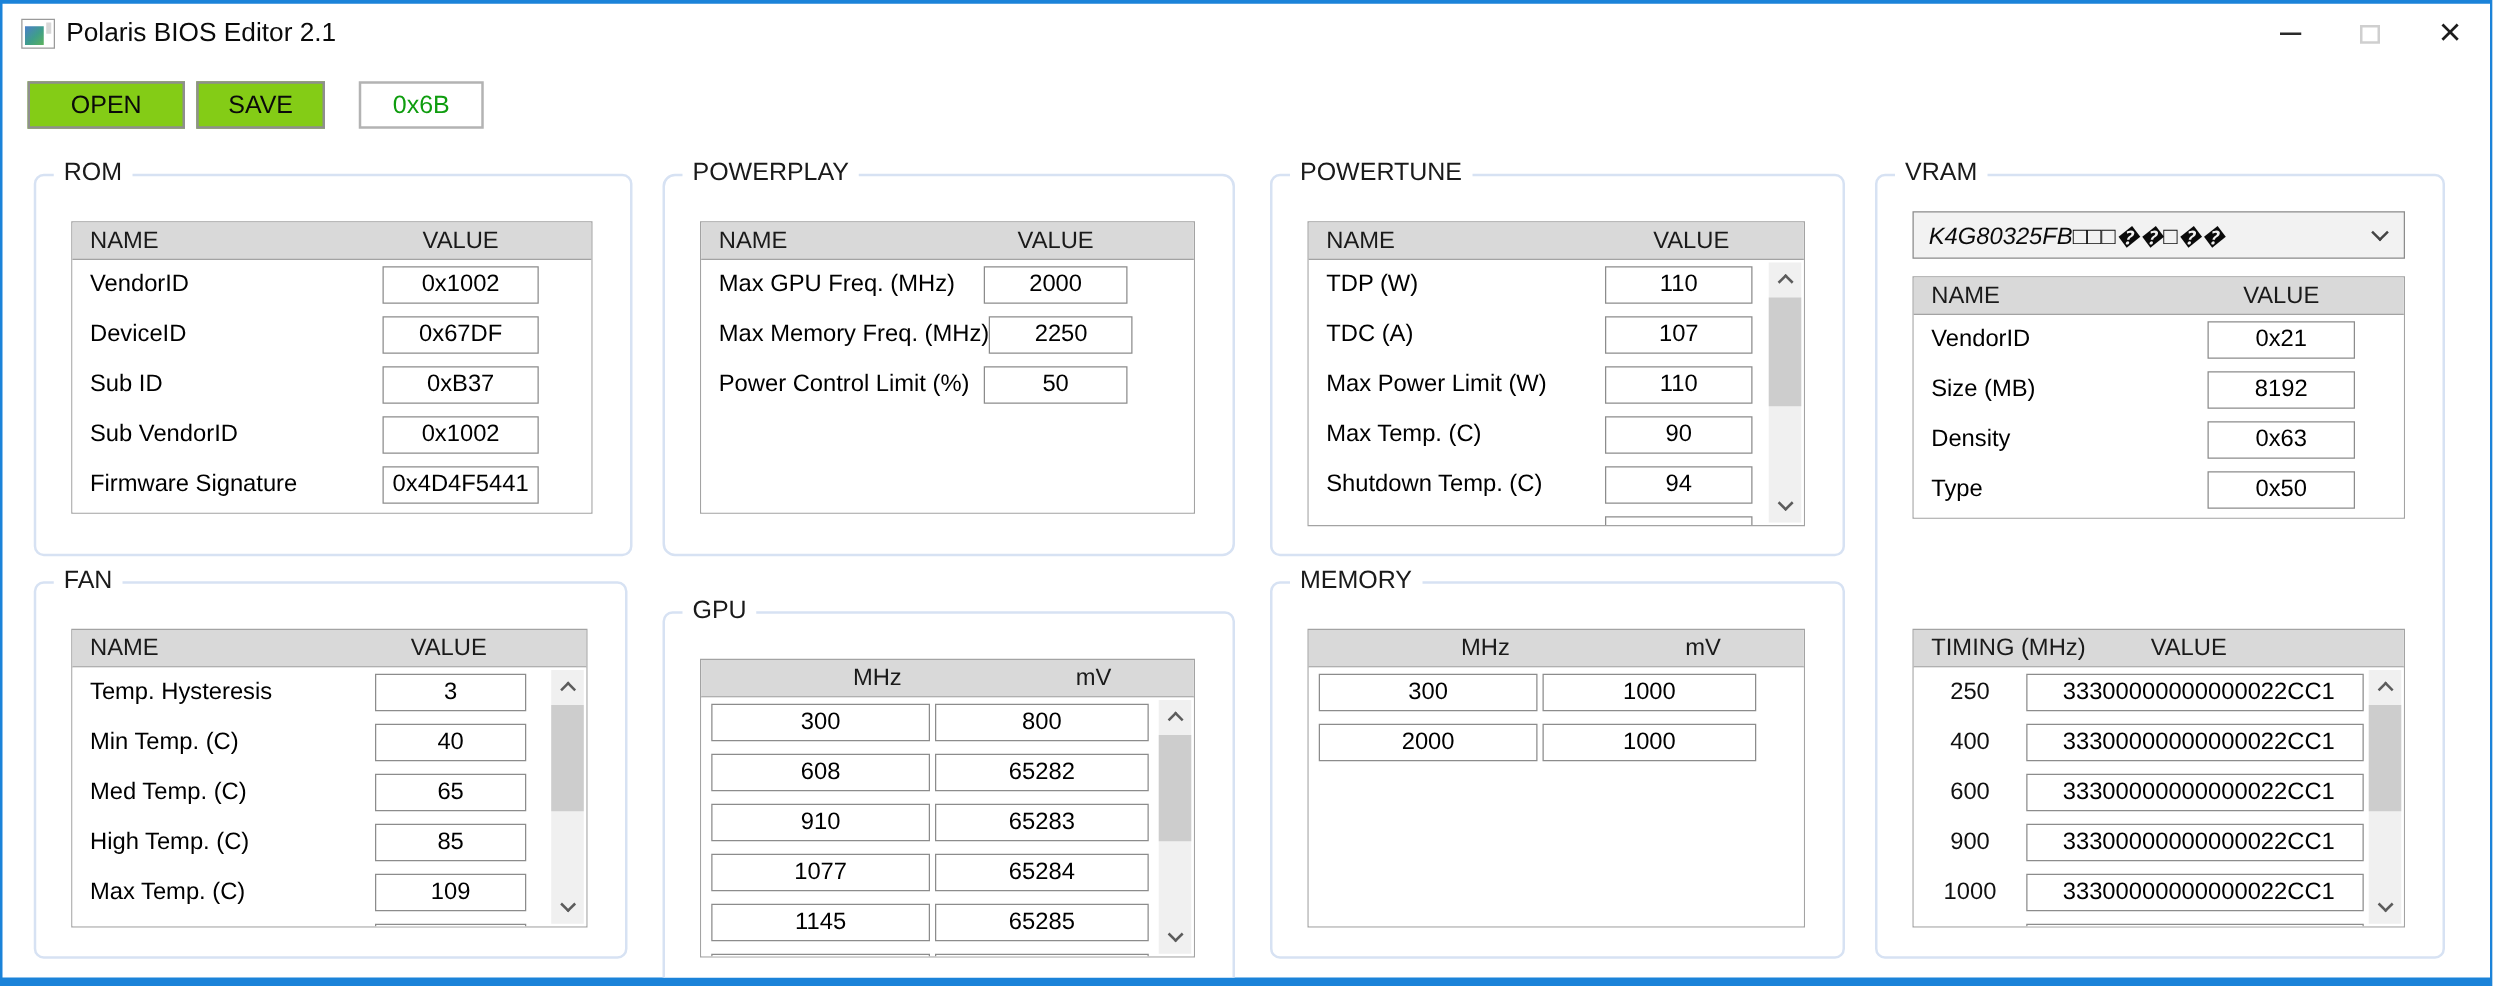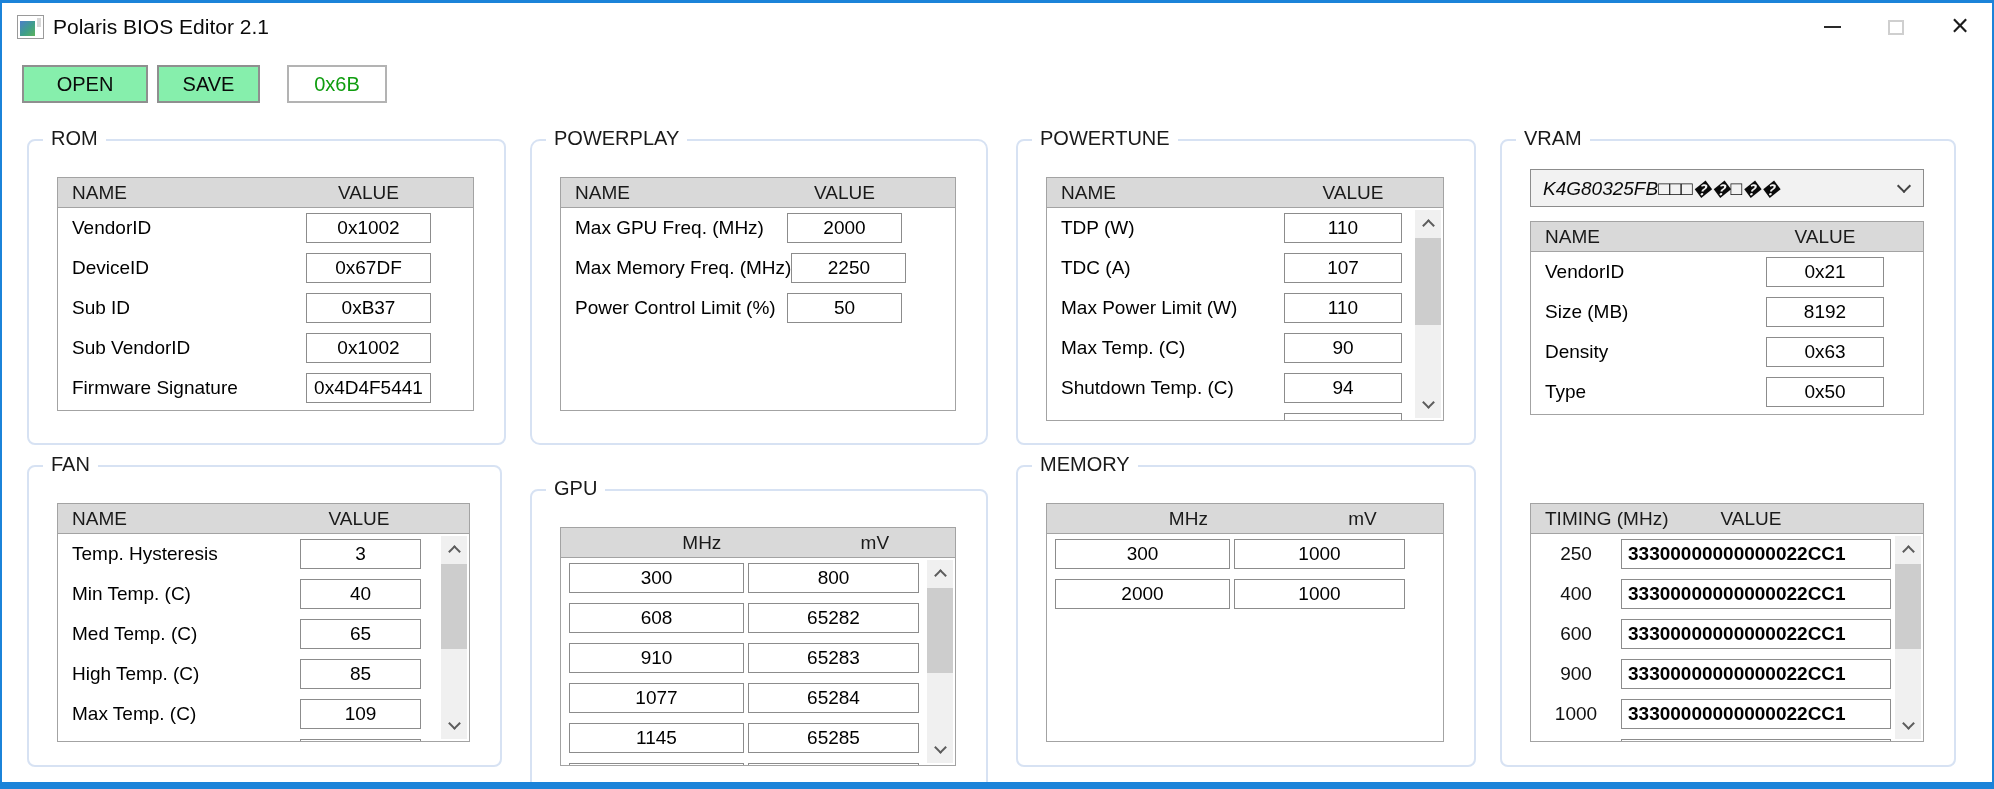--- a/index.html
+++ b/index.html
@@ -25,21 +25,21 @@
   .app-icon::after { content:""; position:absolute; right:2px; top:2px; width:4px; height:9px; background:#d8d8d8; }
   .title-text { font-size: 21px; color: #0a0a0a; }
   .win-controls { margin-left: auto; display: flex; height: 100%; }
   .win-btn { width: 64px; height: 100%; display: flex; align-items: center; justify-content: center; cursor: default; }
   .glyph-min { width: 17px; height: 2px; background: #2a2a2a; }
   .glyph-max { width: 16px; height: 15px; border: 2px solid #cfcfcf; }
   .glyph-close { font-size: 31px; line-height: 1; color: #1c1c1c; font-weight: 300; margin-top:-4px; }
 
   
   .toolbar { display: flex; align-items: center; margin: 14px 0 0 20px; height: 38px; }
-  .btn { height: 38px; background: #86efac; border: 2px solid #8f8f8f; display:flex; align-items:center; justify-content:center;
+  .btn { height: 38px; background: #84cc16; border: 2px solid #8f8f8f; display:flex; align-items:center; justify-content:center;
          font-size: 20px; color:#0a0a0a; cursor: default; }
   .btn-open { width: 126px; }
   .btn-save { width: 103px; margin-left: 9px; }
   .checksum-box { width: 100px; height: 38px; margin-left: 27px; background:#fff; border: 2px solid #b3b3b3;
          display:flex; align-items:center; justify-content:center; font-size: 20px; color: #0f9d0f; }
 
   
   .group { position: absolute; border: 2px solid #d7e2f3; border-radius: 8px; background:#fff; }
   .group-label { position: absolute; top: -14px; left: 14px; background: #fff; padding: 0 8px; font-size: 20px; color:#1a1a1a; }
   #grp-rom       { left: 25px;   top: 136px; width: 479px; height: 306px; }
@@ -84,21 +84,21 @@
   .tbl-gpu, .tbl-mem { top: 36px; } .tbl-gpu .tbl-body, .tbl-mem .tbl-body { height: 207px; }
   .pair-row { display: flex; align-items: center; height: 40px; padding-left: 8px; }
   .pair-row .cell-a { width: 175px; }
   .pair-row .cell-b { width: 171px; margin-left: 4px; }
   .head-a { width: 190px; text-align: center; margin-left: 48px; }
   .head-b { width: 164px; text-align: center; }
 
   .tbl-timing { top: 362px; } .tbl-timing .tbl-body { height: 207px; }
   .t-row { display: flex; align-items: center; height: 40px; font-size: 19px; }
   .t-num { width: 90px; text-align: center; }
-  .t-row input { width: 270px; text-align: left; padding-left: 6px; white-space: nowrap; overflow: hidden; font-weight: bold; }
+  .t-row input { width: 270px; text-align: center; padding-left: 6px; white-space: nowrap; overflow: hidden; }
   .head-tnum { width: 150px; padding-left: 14px; }
   .head-tval { width: 140px; text-align: center; }
 
   
   .combo { position: absolute; left: 28px; right: 30px; top: 28px; height: 38px; border: 1px solid #8c8c8c;
            background: #f2f2f2; display: flex; align-items: center; padding: 0 14px 0 12px; font-size: 19px; color:#0a0a0a;font-style:italic; }
   .combo-text { flex: 1; white-space: nowrap; overflow: hidden; }
   .chev { width: 10px; height: 10px; border-left: 2px solid #444; border-top: 2px solid #444; flex: none; }
   .chev.down { transform: rotate(225deg); margin-top: -5px; }
   .chev.up   { transform: rotate(45deg);  margin-top: 5px; }

